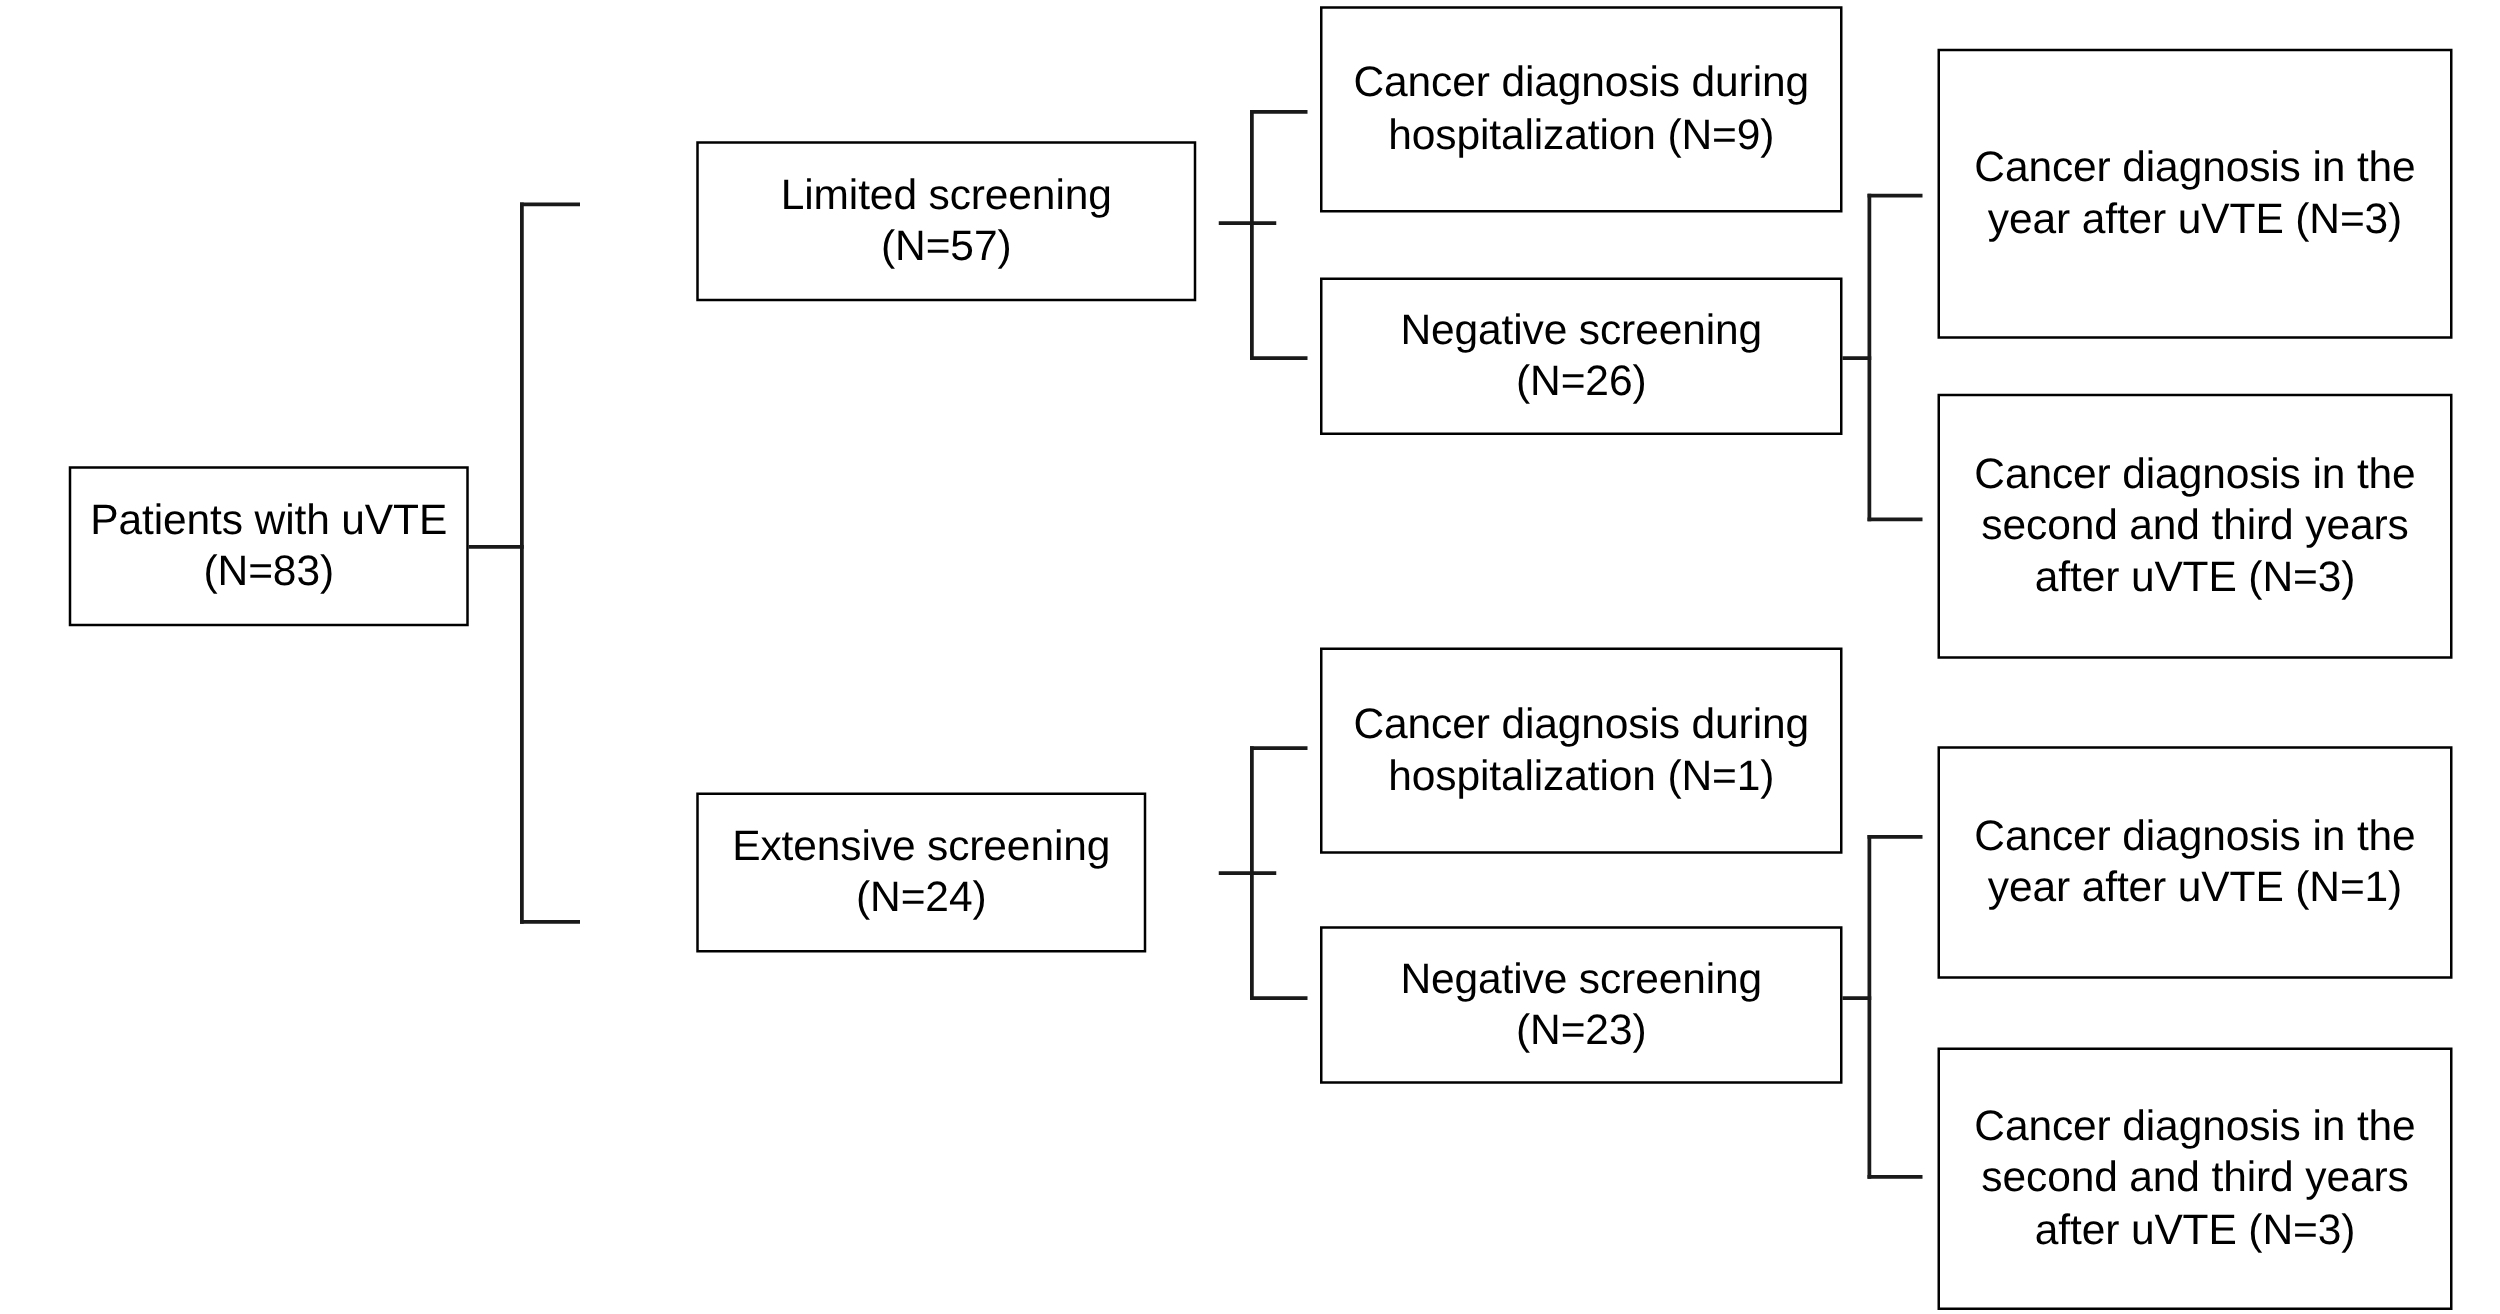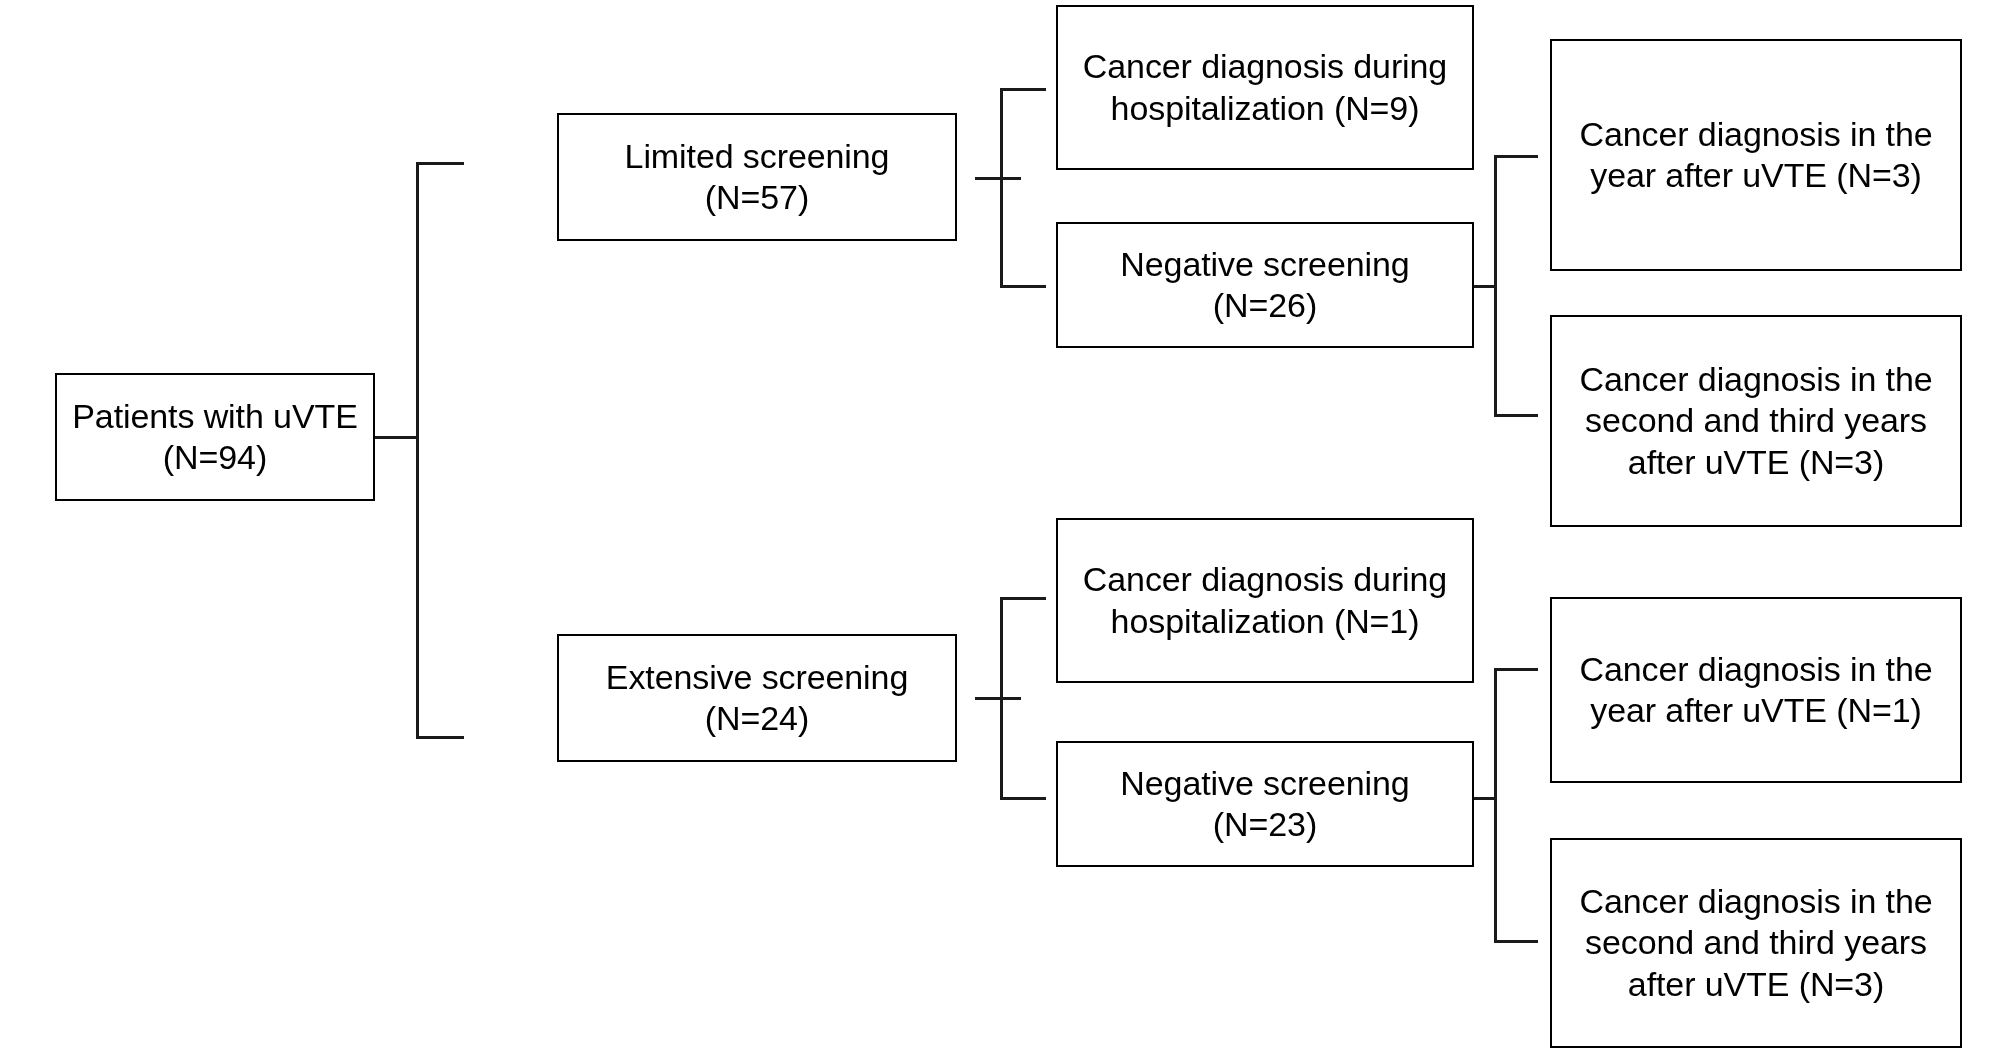--- a/index.html
+++ b/index.html
@@ -71,29 +71,29 @@
   <div class="connector h" style="left:1000px; top:597px; width:46px;"></div>
   <div class="connector h" style="left:1000px; top:797px; width:46px;"></div>
 
   <div class="connector h" style="left:1451px; top:797px; width:46px;"></div>
   <div class="connector v" style="left:1494px; top:668px; height:275px;"></div>
   <div class="connector h" style="left:1494px; top:668px; width:44px;"></div>
   <div class="connector h" style="left:1494px; top:940px; width:44px;"></div>
 
   <div class="node" style="left:55px; top:373px; width:320px; height:128px;">
     <span class="node-text">Patients with uVTE
-(N=94)</span>
+(N=83)</span>
   </div>
 
   <div class="node" style="left:557px; top:113px; width:400px; height:128px;">
     <span class="node-text">Limited screening
 (N=57)</span>
   </div>
 
-  <div class="node" style="left:557px; top:634px; width:400px; height:128px;">
+  <div class="node" style="left:557px; top:634px; width:360px; height:128px;">
     <span class="node-text">Extensive screening
 (N=24)</span>
   </div>
 
   <div class="node" style="left:1056px; top:5px; width:418px; height:165px;">
     <span class="node-text">Cancer diagnosis during
 hospitalization (N=9)</span>
   </div>
 
   <div class="node" style="left:1056px; top:222px; width:418px; height:126px;">

